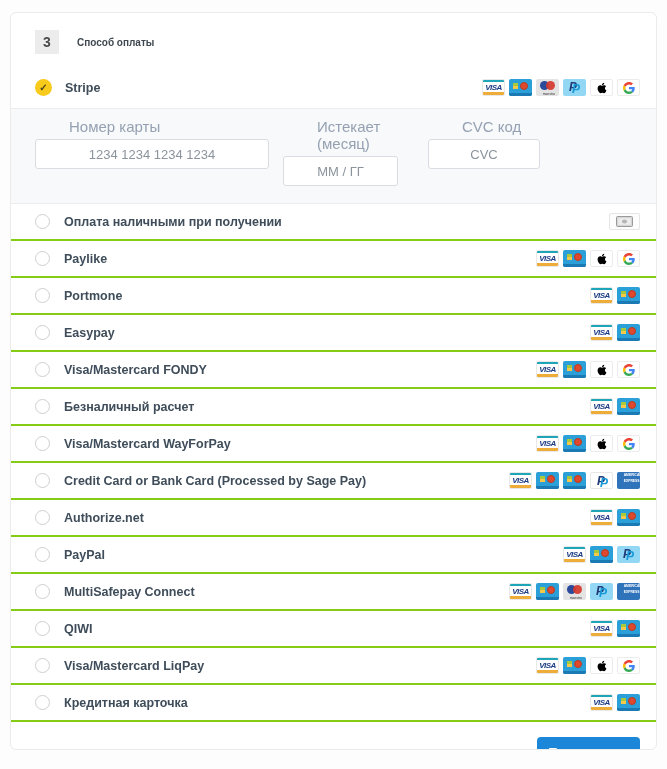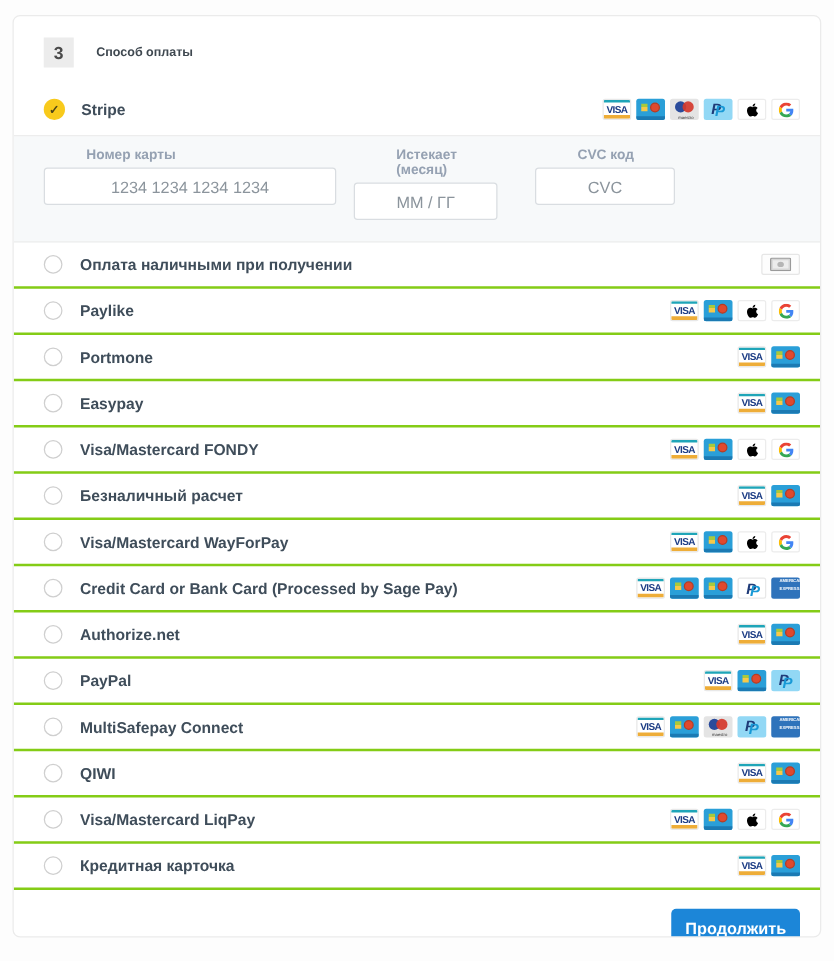--- a/index.html
+++ b/index.html
@@ -25,21 +25,21 @@
     font-size: 10px; color: #4d4417; font-weight: bold; flex: 0 0 auto;
   }
   .stripe-label { margin-left: 13px; font-size: 12.5px; font-weight: 600; color: #3f4d5a; }
   .icons { margin-left: auto; display: flex; align-items: center; gap: 4px; }
 
   
   .form-sec {
     background: #f7f9fa; border-top: 1px solid #ededed; border-bottom: 1px solid #ededed;
     padding: 9px 24px 17px; display: flex; gap: 14px;
   }
-  .field label { display: block; font-size: 11px; color: #95a1b2; margin-bottom: 4px; font-weight: bold; padding-left: 34px; }
+  .field label { display: block; font-size: 15px; color: #95a1b2; margin-bottom: 4px; font-weight: normal; padding-left: 34px; }
   .field input {
     height: 30px; border: 1px solid #d9dde1; border-radius: 3px; background: #fff;
     padding: 0 10px; font-size: 13px; color: #555; font-family: "Liberation Sans", sans-serif;
     outline: none; width: 100%; text-align: center;
   }
   .field input::placeholder { color: #8b949c; opacity: 1; }
   .field.f-number { width: 234px; }
   .field.f-exp { width: 115px; }
   .field.f-cvc { width: 112px; margin-left: 16px; }
 
@@ -65,21 +65,21 @@
   
   .pi {
     display: inline-block; width: 23px; height: 17px; border-radius: 2px;
     position: relative; overflow: hidden; flex: 0 0 auto;
   }
   .pi-visa { background: #fff; border: 1px solid #e8e8e8; }
   .v-top { position: absolute; top: 0; left: 0; right: 0; height: 2px; background: #1fa5b8; }
   .v-bot { position: absolute; bottom: 0; left: 0; right: 0; height: 3px; background: #eead38; }
   .v-txt {
     position: absolute; top: 3px; left: 0; right: 0; text-align: center;
-    font-weight: bold; font-size: 8px; color: #1d3d85; letter-spacing: -0.5px;
+    font-style: italic; font-weight: bold; font-size: 8px; color: #1d3d85; letter-spacing: -0.5px;
   }
   .pi-mc { background: #2a9fd8; }
   .mc-sq { position: absolute; left: 4px; top: 4px; width: 5px; height: 6px;
     background: linear-gradient(180deg, #a8c93c 0 45%, #f7c948 45% 100%); }
   .mc-c { position: absolute; right: 4px; top: 3px; width: 8px; height: 8px; border-radius: 50%;
     background: #e0492e; border: 1px solid #b83b22; }
   .mc-bot { position: absolute; bottom: 0; left: 0; right: 0; height: 3px; background: #1b7ab3; }
   .pi-maestro { background: #e4e4e4; }
   .ms-c1 { position: absolute; left: 4px; top: 2px; width: 9px; height: 9px; border-radius: 50%; background: #2a4b9b; }
   .ms-c2 { position: absolute; right: 4px; top: 2px; width: 9px; height: 9px; border-radius: 50%; background: #d5382c; opacity: .92; }

